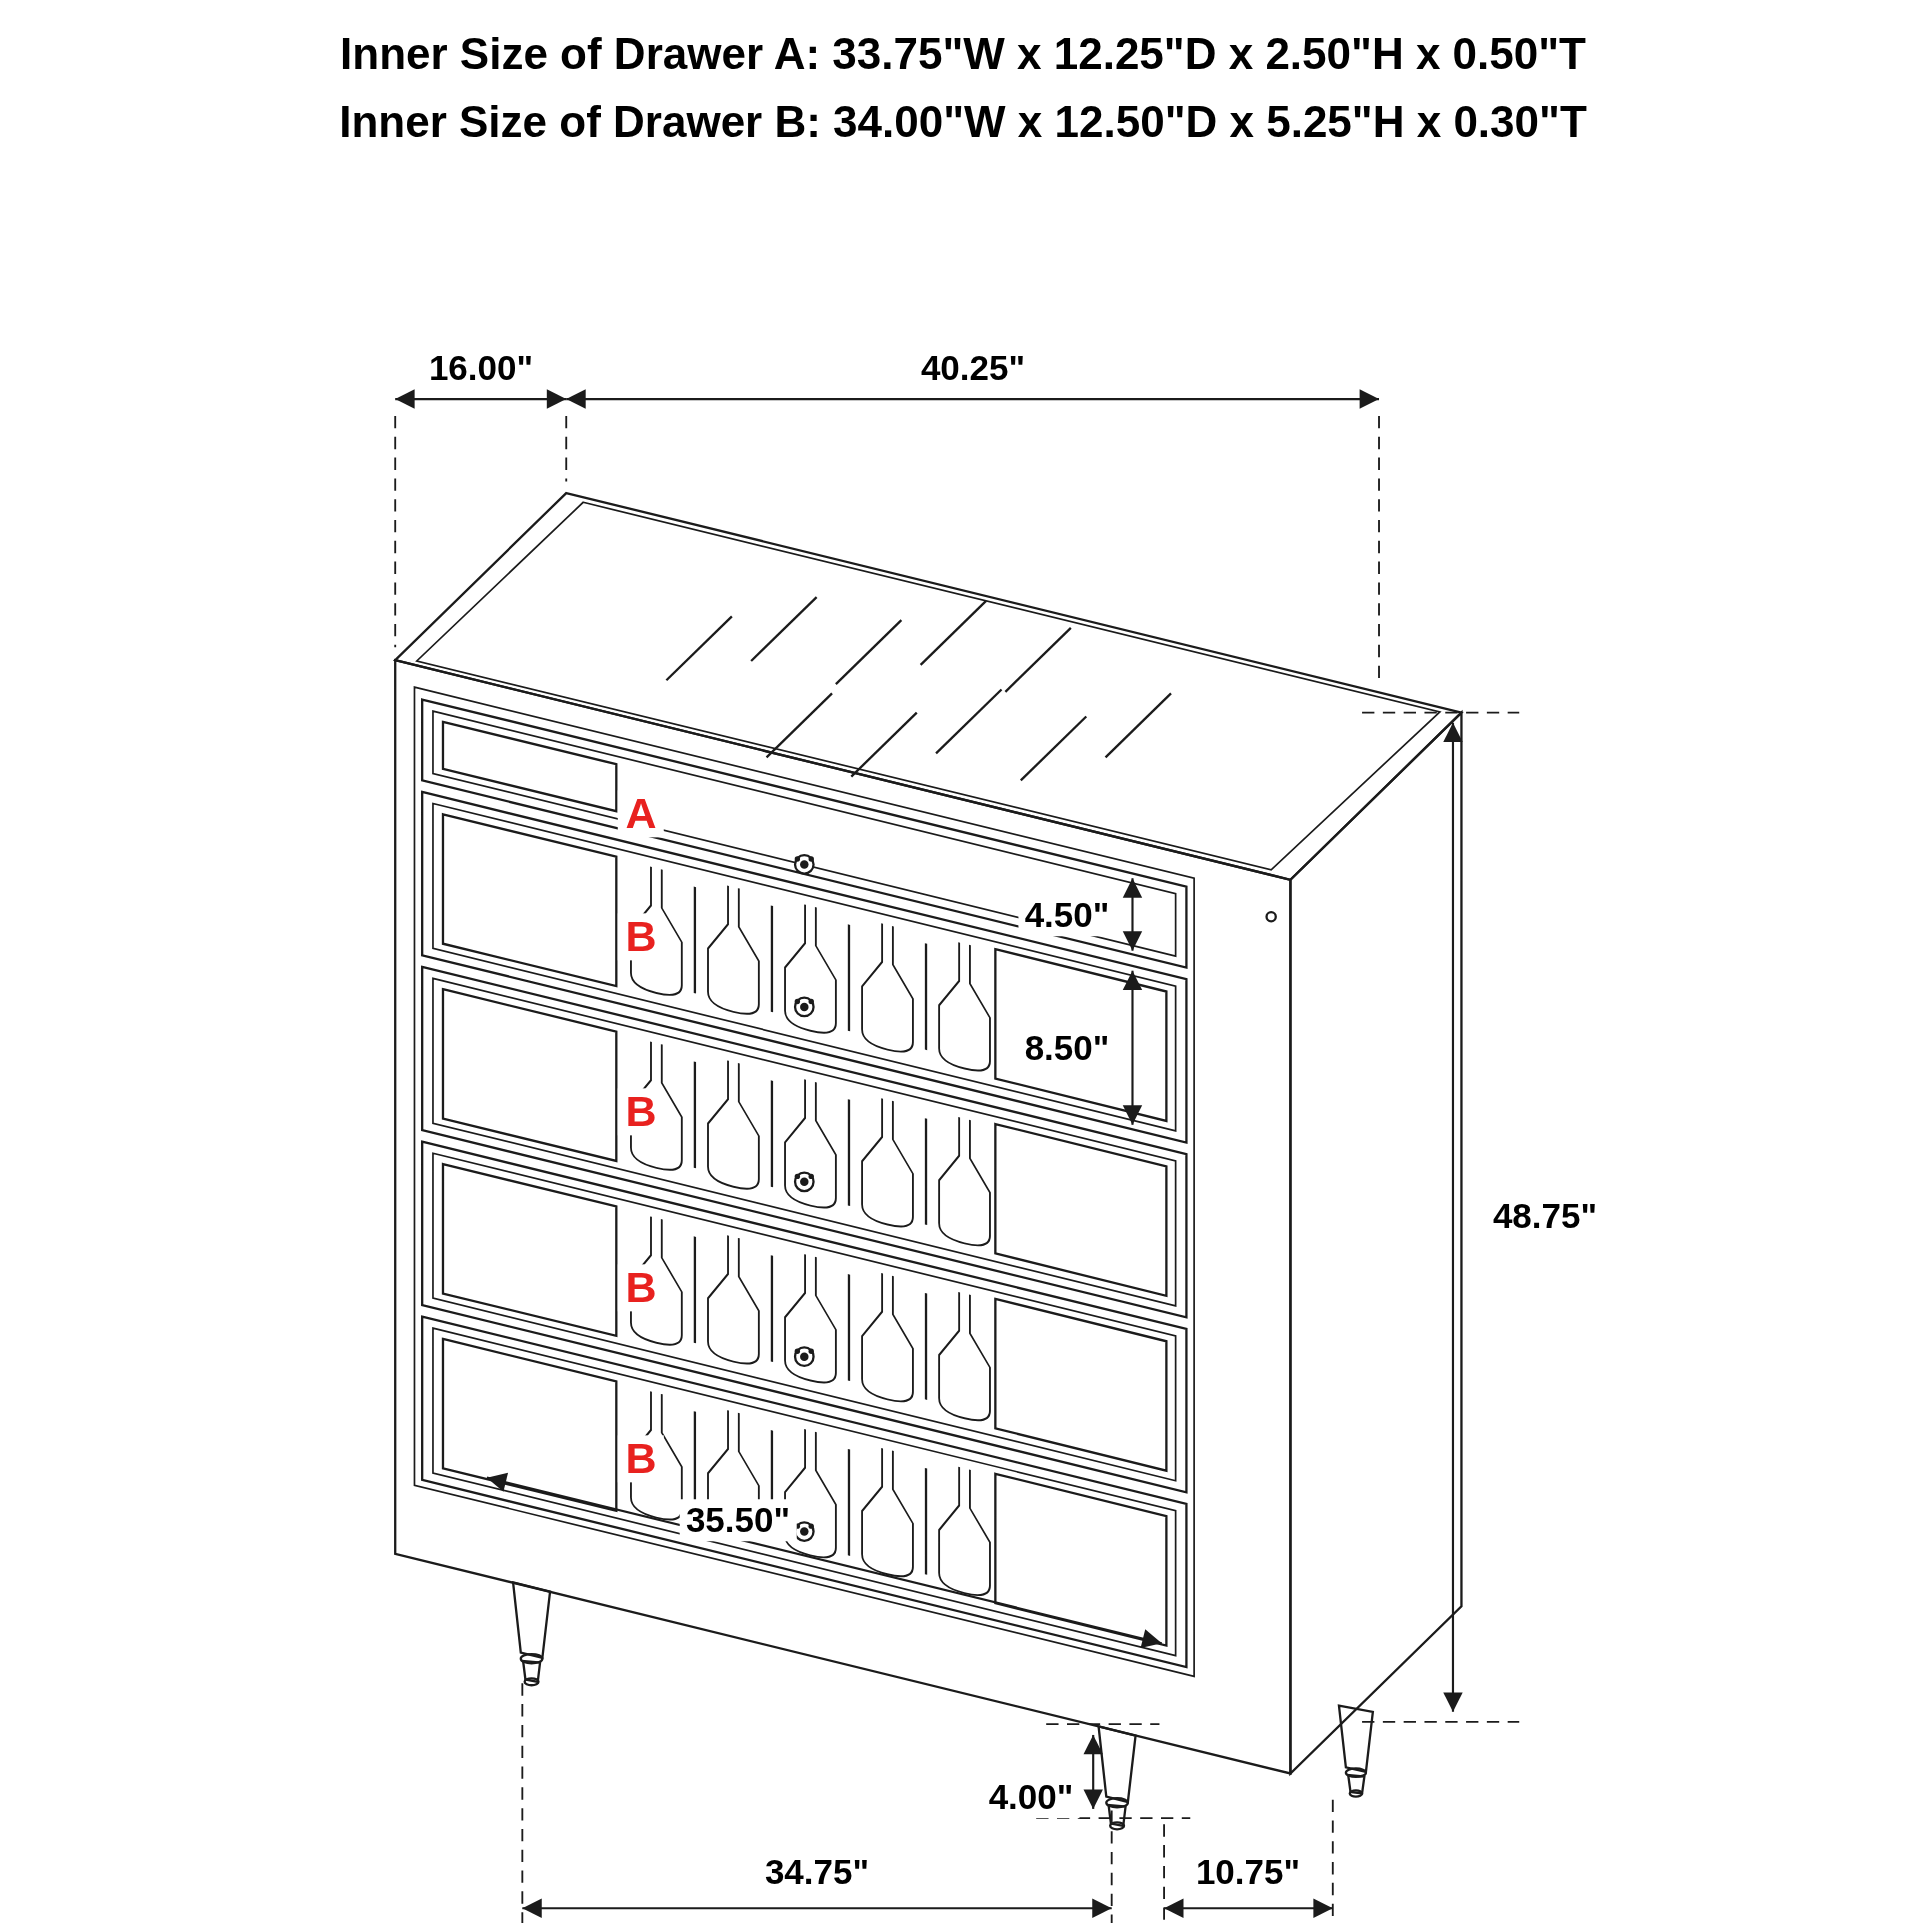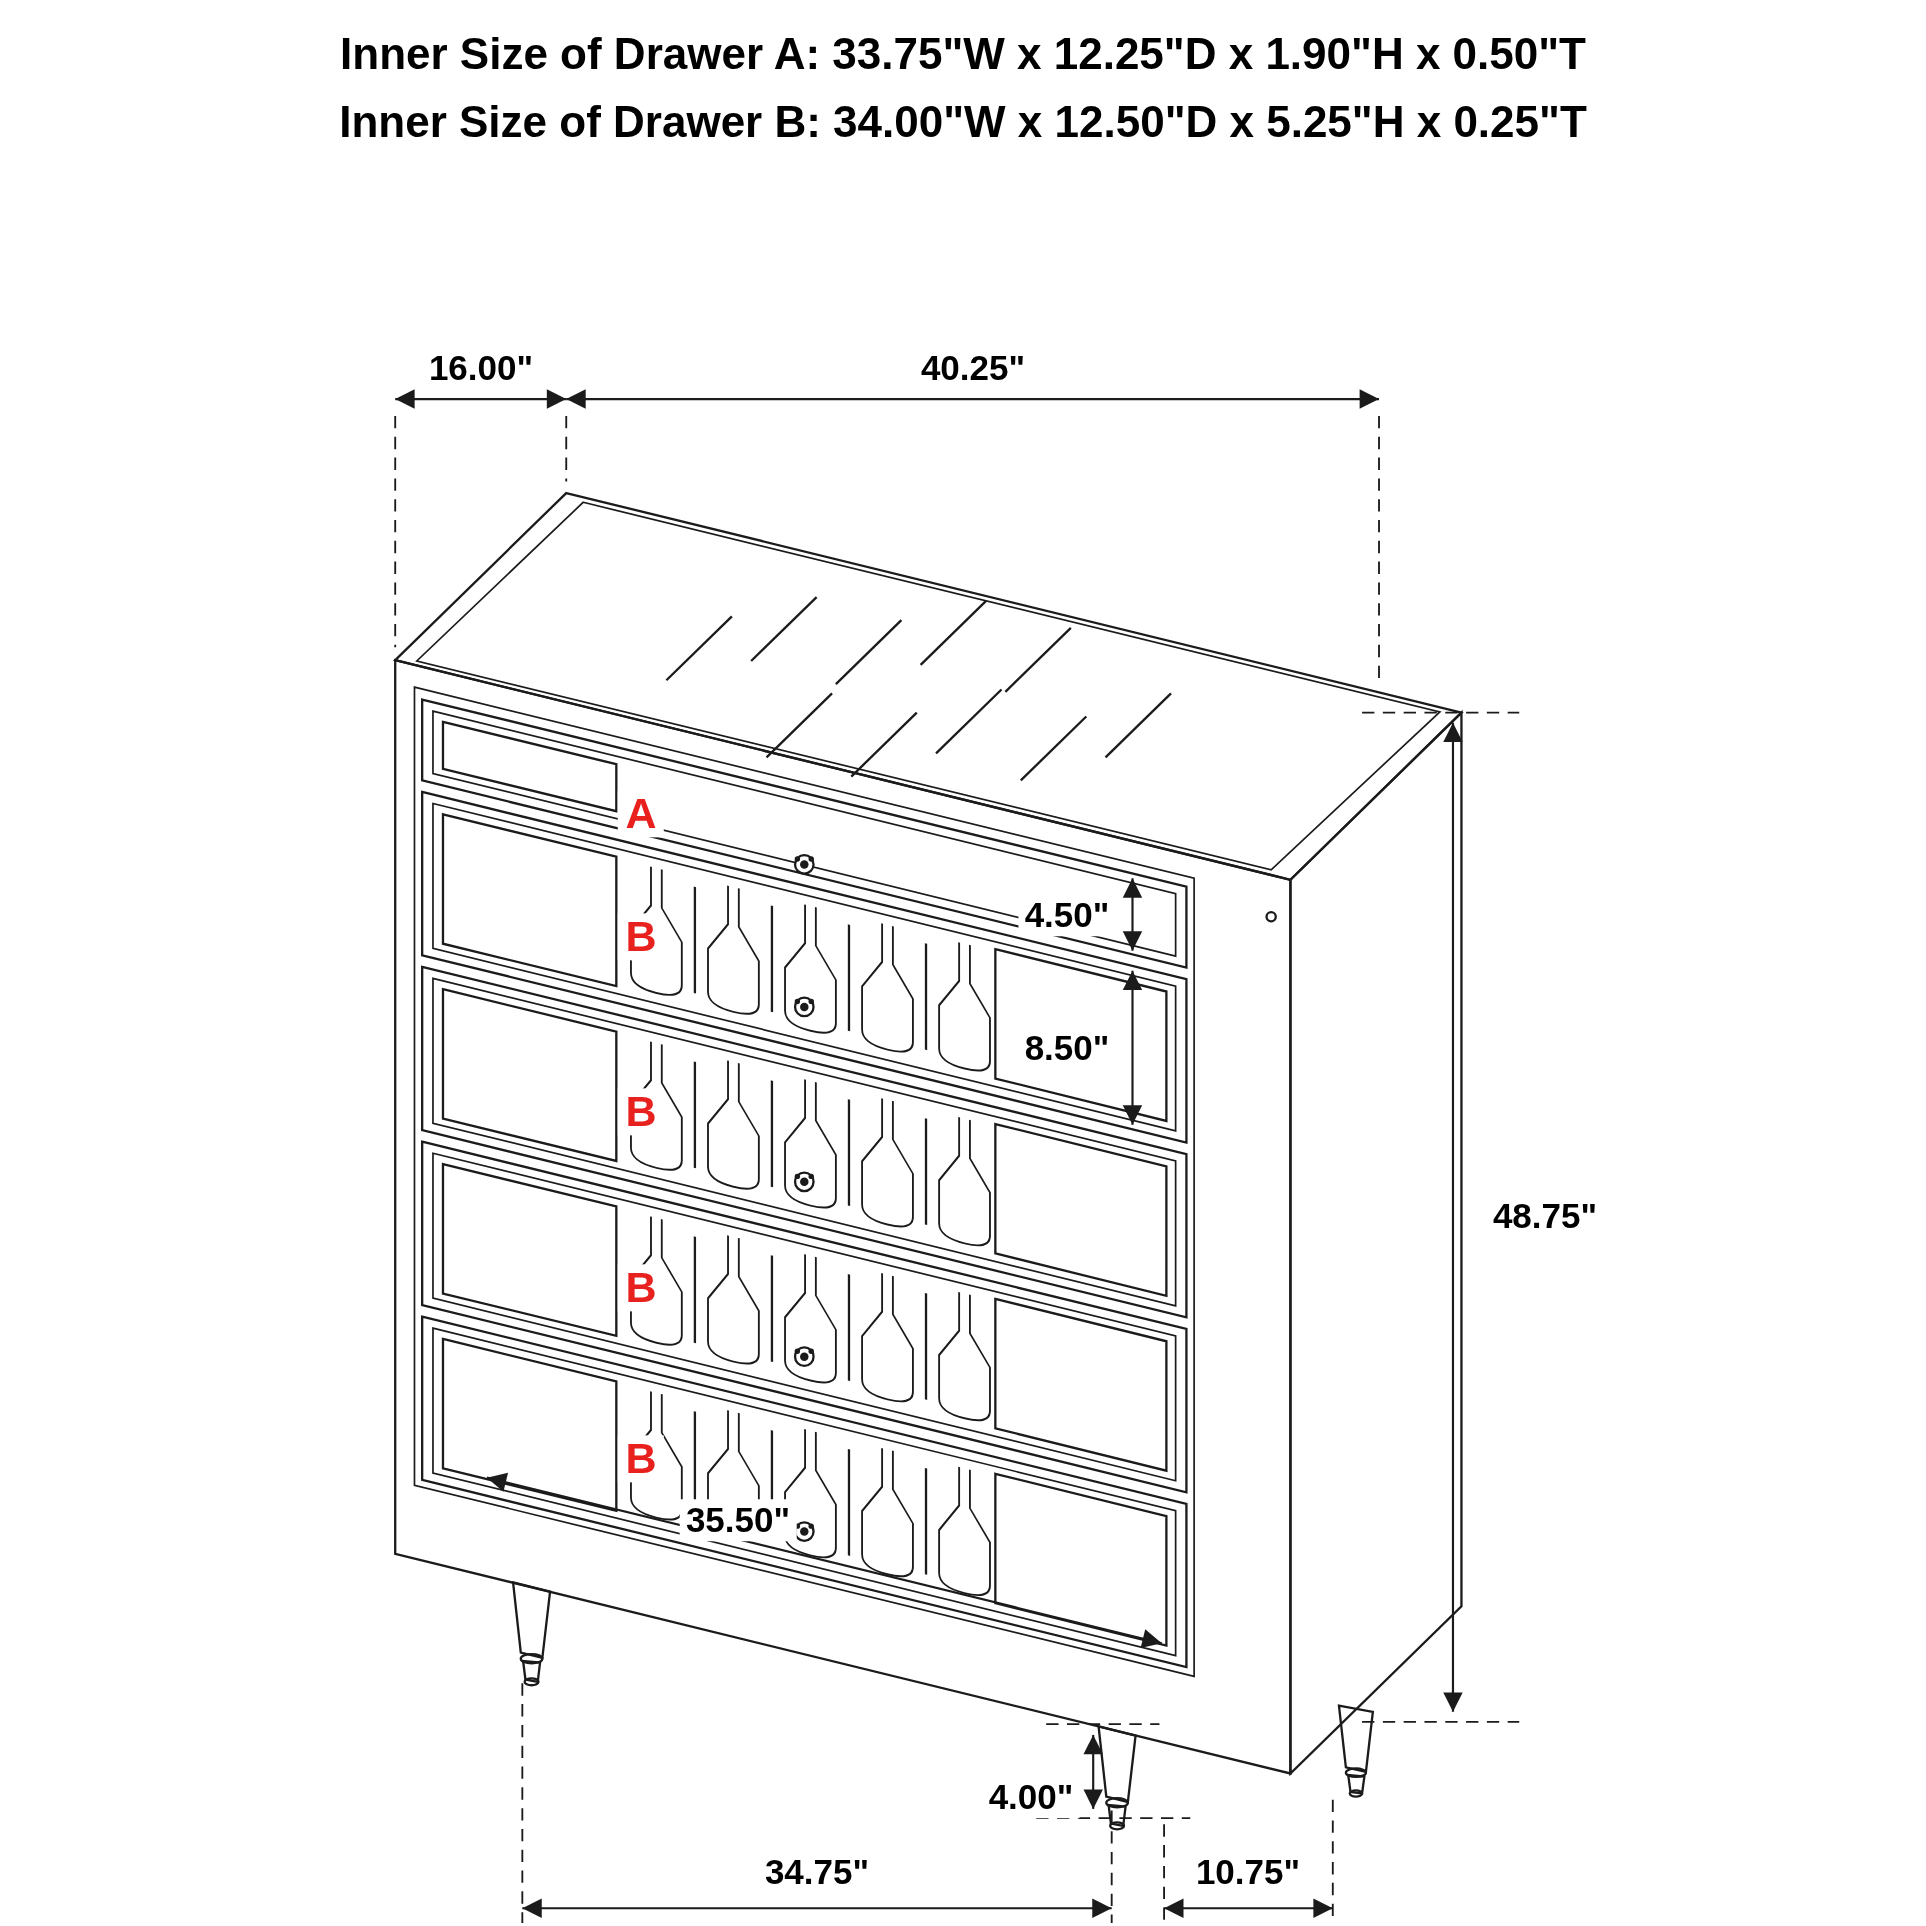--- a/index.html
+++ b/index.html
@@ -17,22 +17,22 @@
        color:#000;background:#ffffff;padding:1.5px 6.2px;white-space:nowrap;line-height:1.1;}
   .nobg{background:transparent;}
   .letter{color:#e8211f;font-size:43px;padding:0 7.7px;background:#ffffff;}
 </style>
 </head>
 <body>
 
 <div id="canvas">
 
   <div class="title">
-    <div>Inner Size of Drawer A: 33.75"W x 12.25"D x 1.90"H x 0.50"T</div>
-    <div>Inner Size of Drawer B: 34.00"W x 12.50"D x 5.25"H x 0.25"T</div>
+    <div>Inner Size of Drawer A: 33.75"W x 12.25"D x 2.50"H x 0.50"T</div>
+    <div>Inner Size of Drawer B: 34.00"W x 12.50"D x 5.25"H x 0.30"T</div>
   </div>
 
   <svg width="1926" height="1926" viewBox="0 0 2500 2500">
     <defs>
       <pattern id="xhatch" width="24" height="24" patternUnits="userSpaceOnUse">
         <path d="M0,24 L24,0 M0,0 L24,24" stroke="#2b2b2b" stroke-width="1.6" fill="none"></path>
       </pattern>
       <marker id="arr" markerWidth="11" markerHeight="11" refX="10" refY="5.5" orient="auto-start-reverse">
         <path d="M1,1 L10,5.5 L1,10 Z" fill="#1b1b1b" stroke="none"></path>
       </marker>

